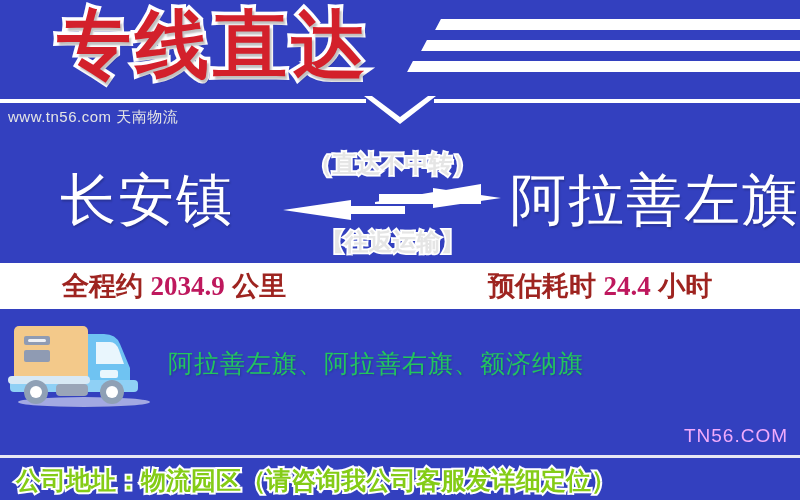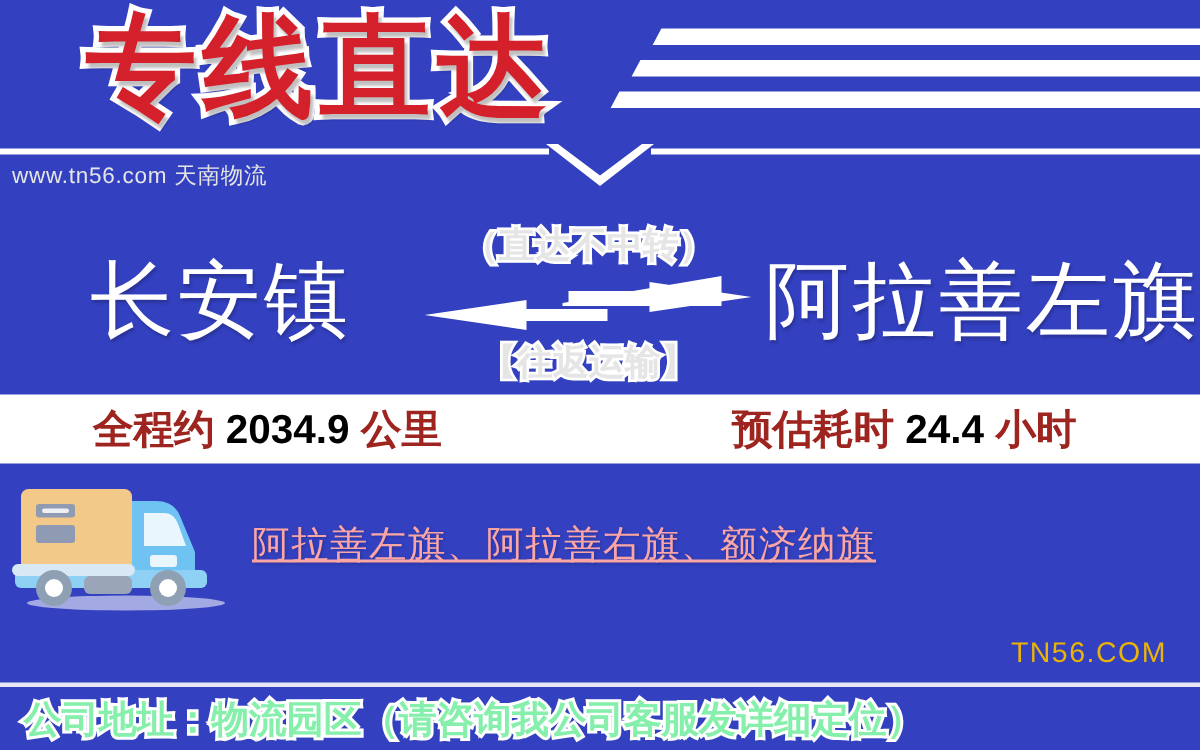--- a/index.html
+++ b/index.html
@@ -142,55 +142,54 @@
     top: 4px;
     font-size: 27px;
     line-height: 38px;
     font-weight: bold;
     white-space: nowrap;
     color: #9e2420;
   }
   .info-left  { left: 62px; }
   .info-right { left: 488px; }
   .info-item .num {
-    color: #000000;
-    font-family: Liberation Sans, sans-serif;
+    color: #be185d;
+    font-family: Liberation Serif, serif;
   }
 
   
   .truck {
     position: absolute;
     left: 8px;
     top: 322px;
     width: 152px;
     height: 86px;
   }
   .truck svg { display: block; }
 
   
   .cities {
     position: absolute;
     left: 168px;
     top: 345px;
     font-size: 25px;
     line-height: 36px;
-    color: #fca5a5;
+    color: #22c55e;
     letter-spacing: 1px;
     white-space: nowrap;
     text-shadow: 1px 1px 2px rgba(0,0,0,0.18);
-    text-decoration: underline;
   }
 
   
   .watermark {
     position: absolute;
-    right: 22px;
+    right: 12px;
     top: 425px;
     font-size: 19px;
-    color: #eab308;
+    color: #f0abfc;
     letter-spacing: 1px;
     white-space: nowrap;
   }
 
   
   .bottom-bar {
     position: absolute;
     left: 0;
     top: 455px;
     width: 800px;
@@ -198,21 +197,21 @@
     background: #3340bf;
     border-top: 3px solid #e8e8f4;
   }
   .bottom-text {
     position: absolute;
     left: 16px;
     top: 5px;
     font-size: 25px;
     line-height: 34px;
     font-weight: bold;
-    color: #86efac;
+    color: #84cc16;
     -webkit-text-stroke: 4px #ffffff;
     paint-order: stroke fill;
     white-space: nowrap;
     letter-spacing: 0px;
   }
 </style>
 </head>
 <body>
 
 <div id="banner">

